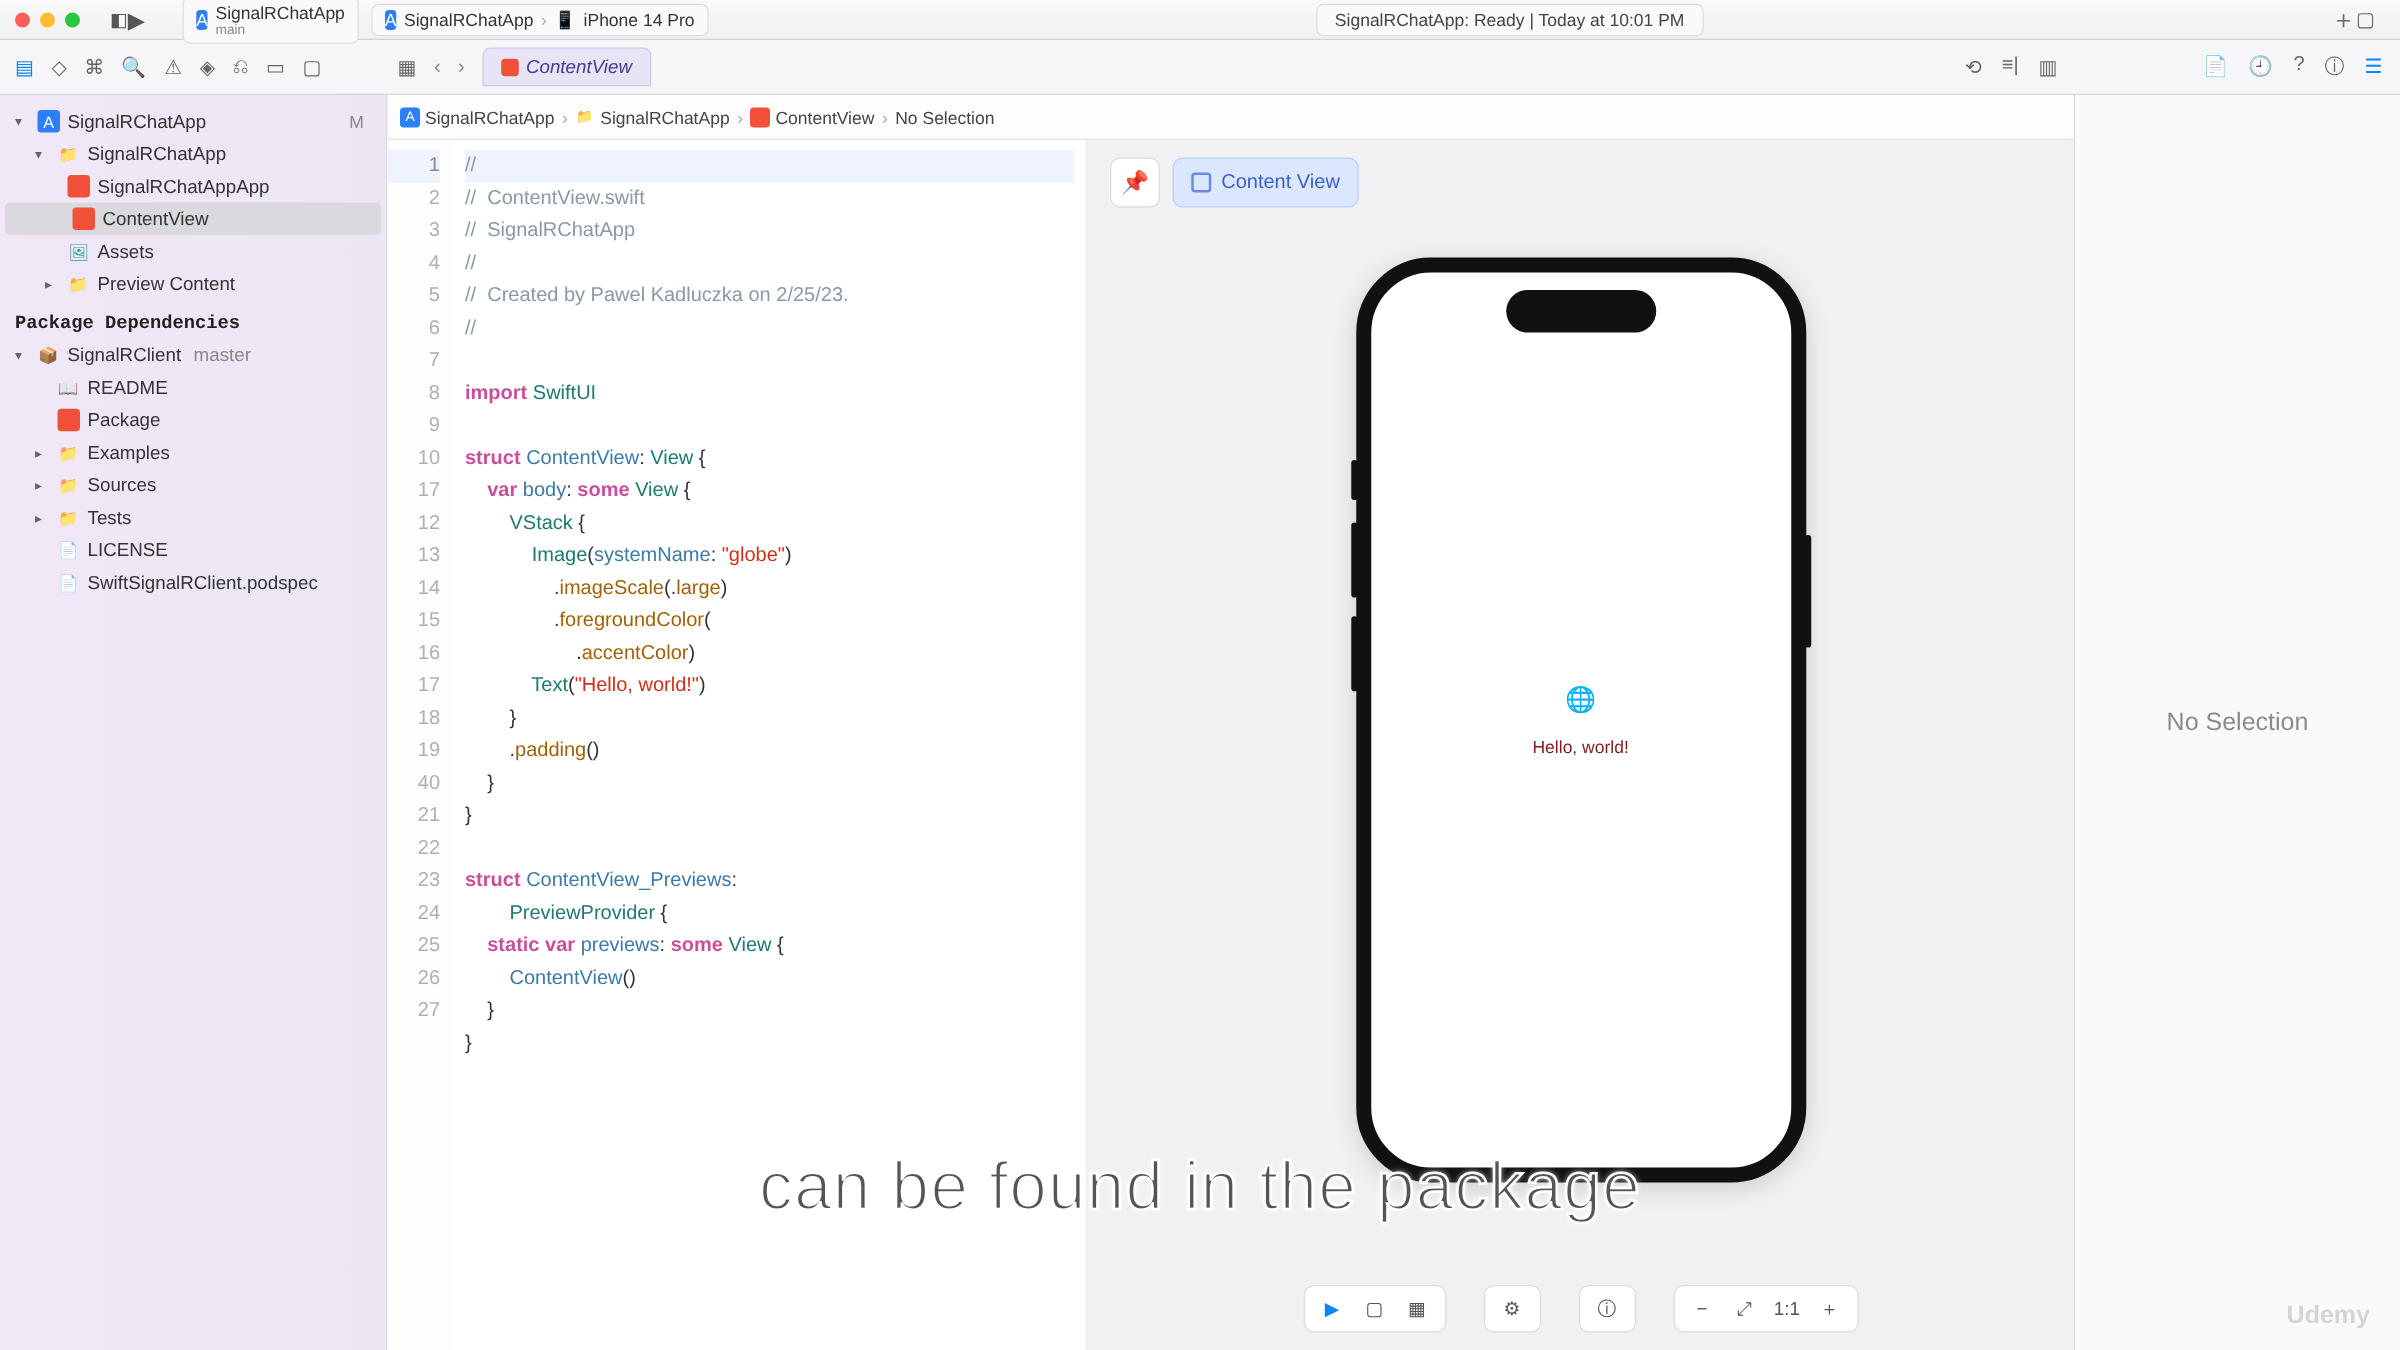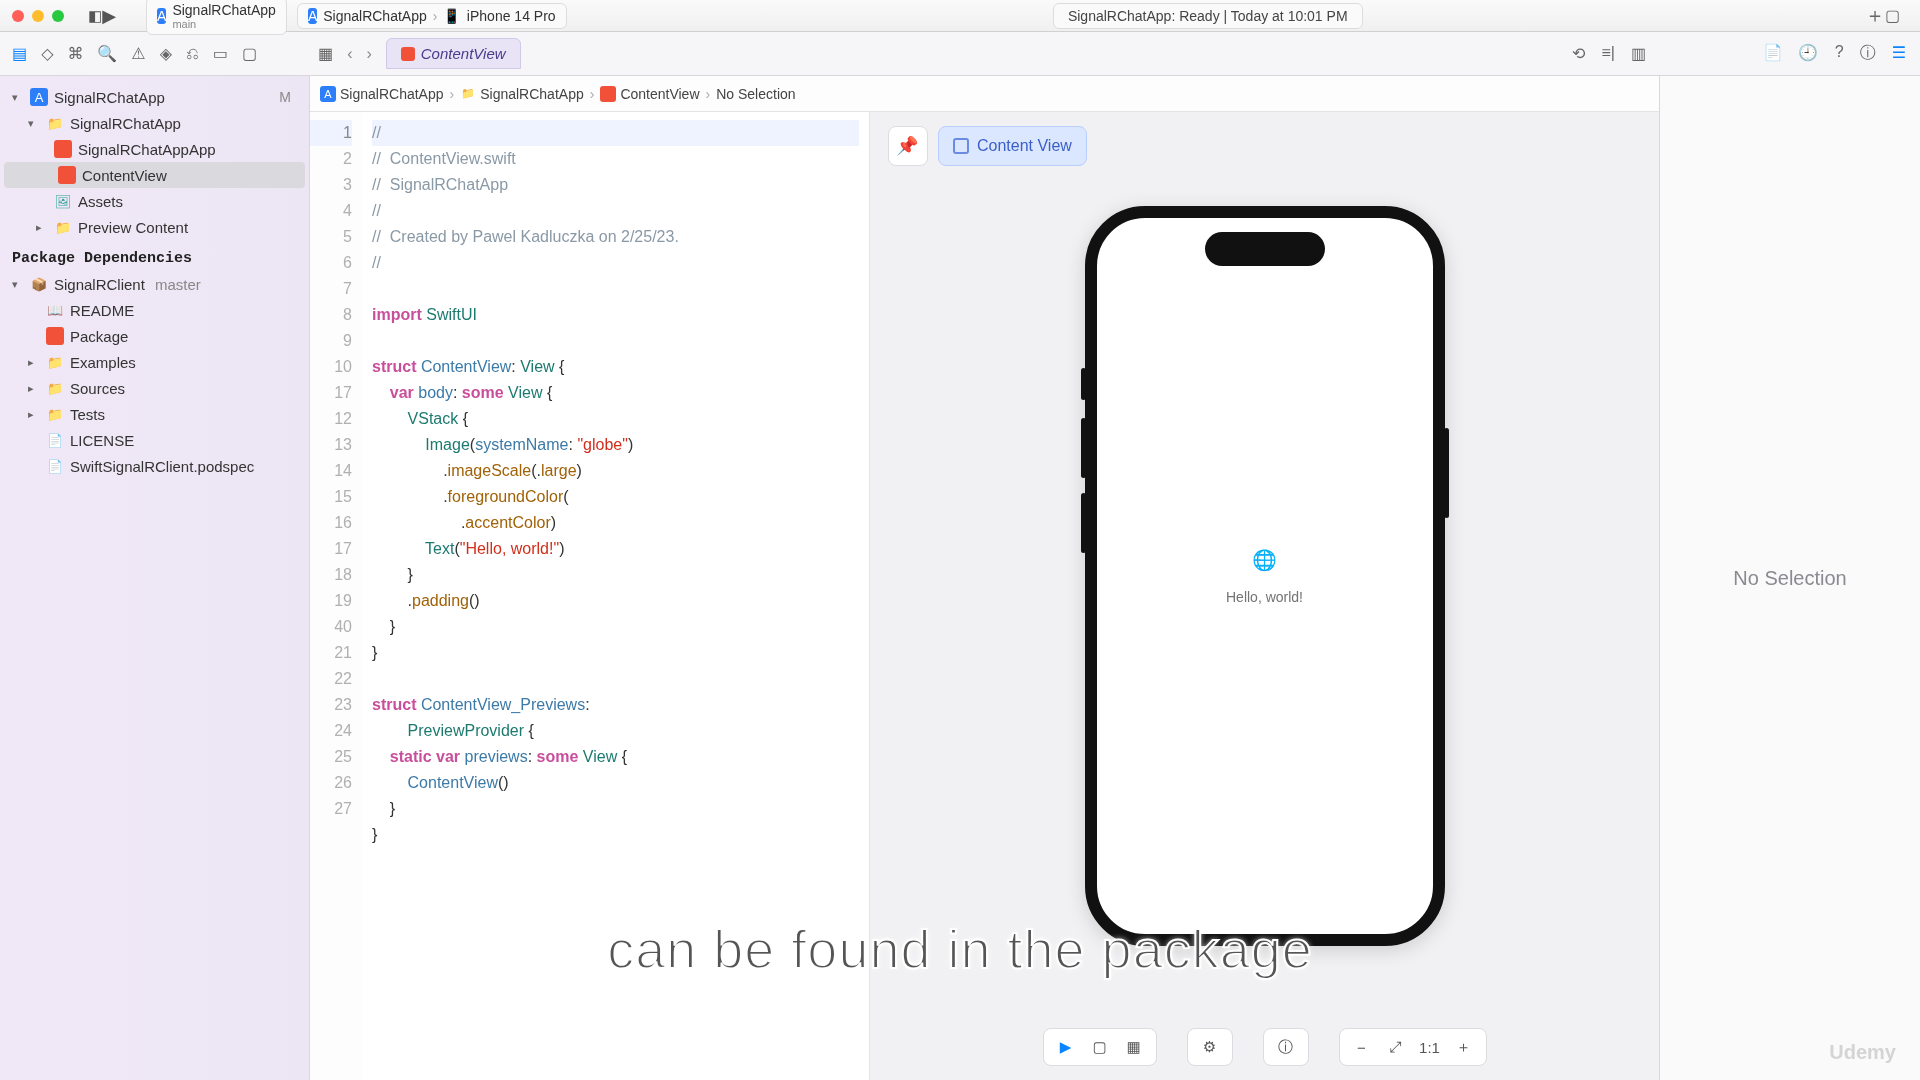--- a/index.html
+++ b/index.html
@@ -90,21 +90,21 @@
 .phone-wrap{flex:1;display:flex;align-items:flex-start;justify-content:center;padding-top:40px;}
 .phone{width:360px;height:740px;background:#fff;border:12px solid #111;border-radius:60px;position:relative;box-shadow:0 4px 20px rgba(0,0,0,.15);}
 .island{position:absolute;top:14px;left:50%;transform:translateX(-50%);width:120px;height:34px;background:#111;border-radius:20px;}
 .side-btn{position:absolute;background:#111;border-radius:3px;}
 .sb-l1{left:-16px;top:150px;width:5px;height:32px;}
 .sb-l2{left:-16px;top:200px;width:5px;height:60px;}
 .sb-l3{left:-16px;top:275px;width:5px;height:60px;}
 .sb-r{right:-16px;top:210px;width:5px;height:90px;}
 .phone-content{position:absolute;inset:0;display:flex;flex-direction:column;align-items:center;justify-content:center;gap:6px;}
 .globe{color:#6a8be0;font-size:20px;}
-.hello{font-size:14px;color:#737373;margin-top:11px;}
+.hello{font-size:14px;color:#7f1d1d;margin-top:11px;}
 
 .pv-toolbar{position:absolute;bottom:14px;left:0;right:0;display:flex;justify-content:center;gap:30px;align-items:center;}
 .pv-group{display:flex;gap:10px;background:#fff;border:1px solid #dcdce0;border-radius:8px;padding:6px 10px;}
 .pv-group span{width:24px;height:24px;display:inline-flex;align-items:center;justify-content:center;color:#555;font-size:15px;}
 .pv-play{color:#0a84ff !important;}
 
 
 .inspector{width:260px;background:#fafafb;display:flex;align-items:center;justify-content:center;color:#8a8a90;font-size:20px;}
 
 

